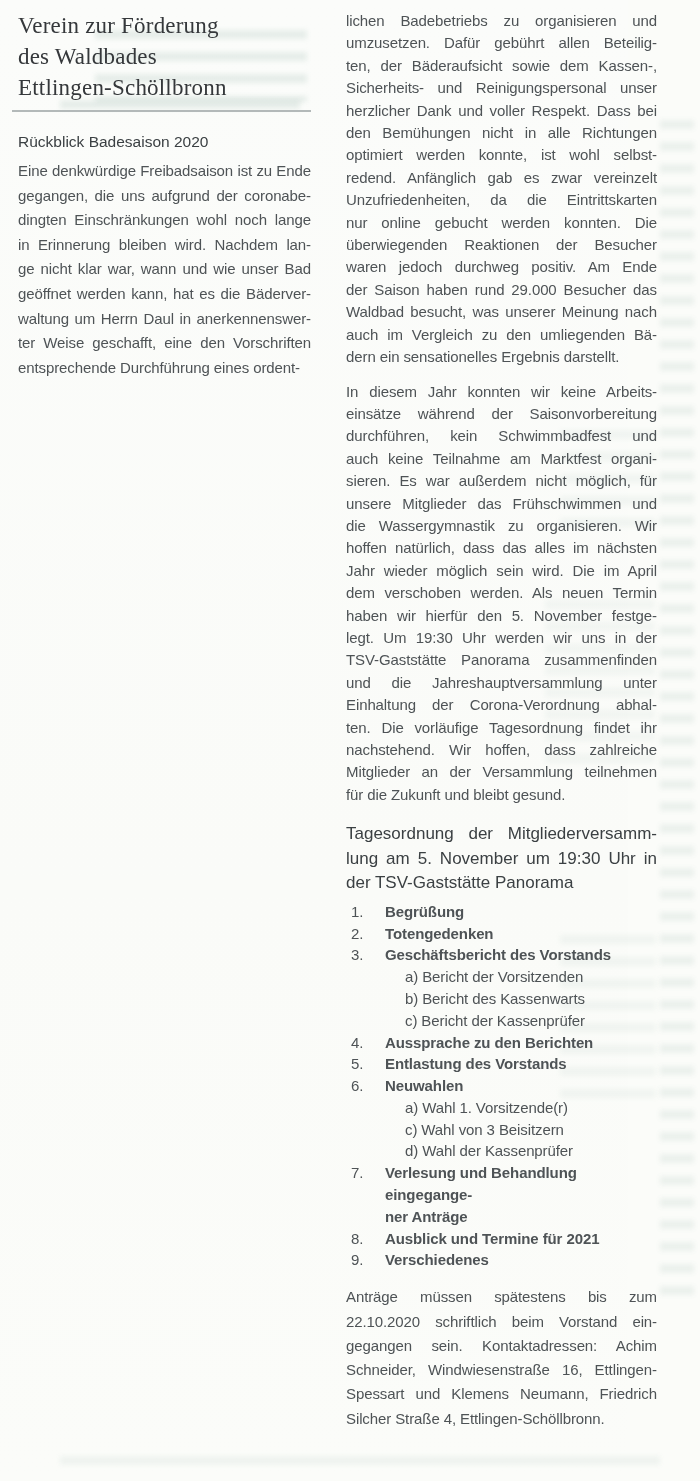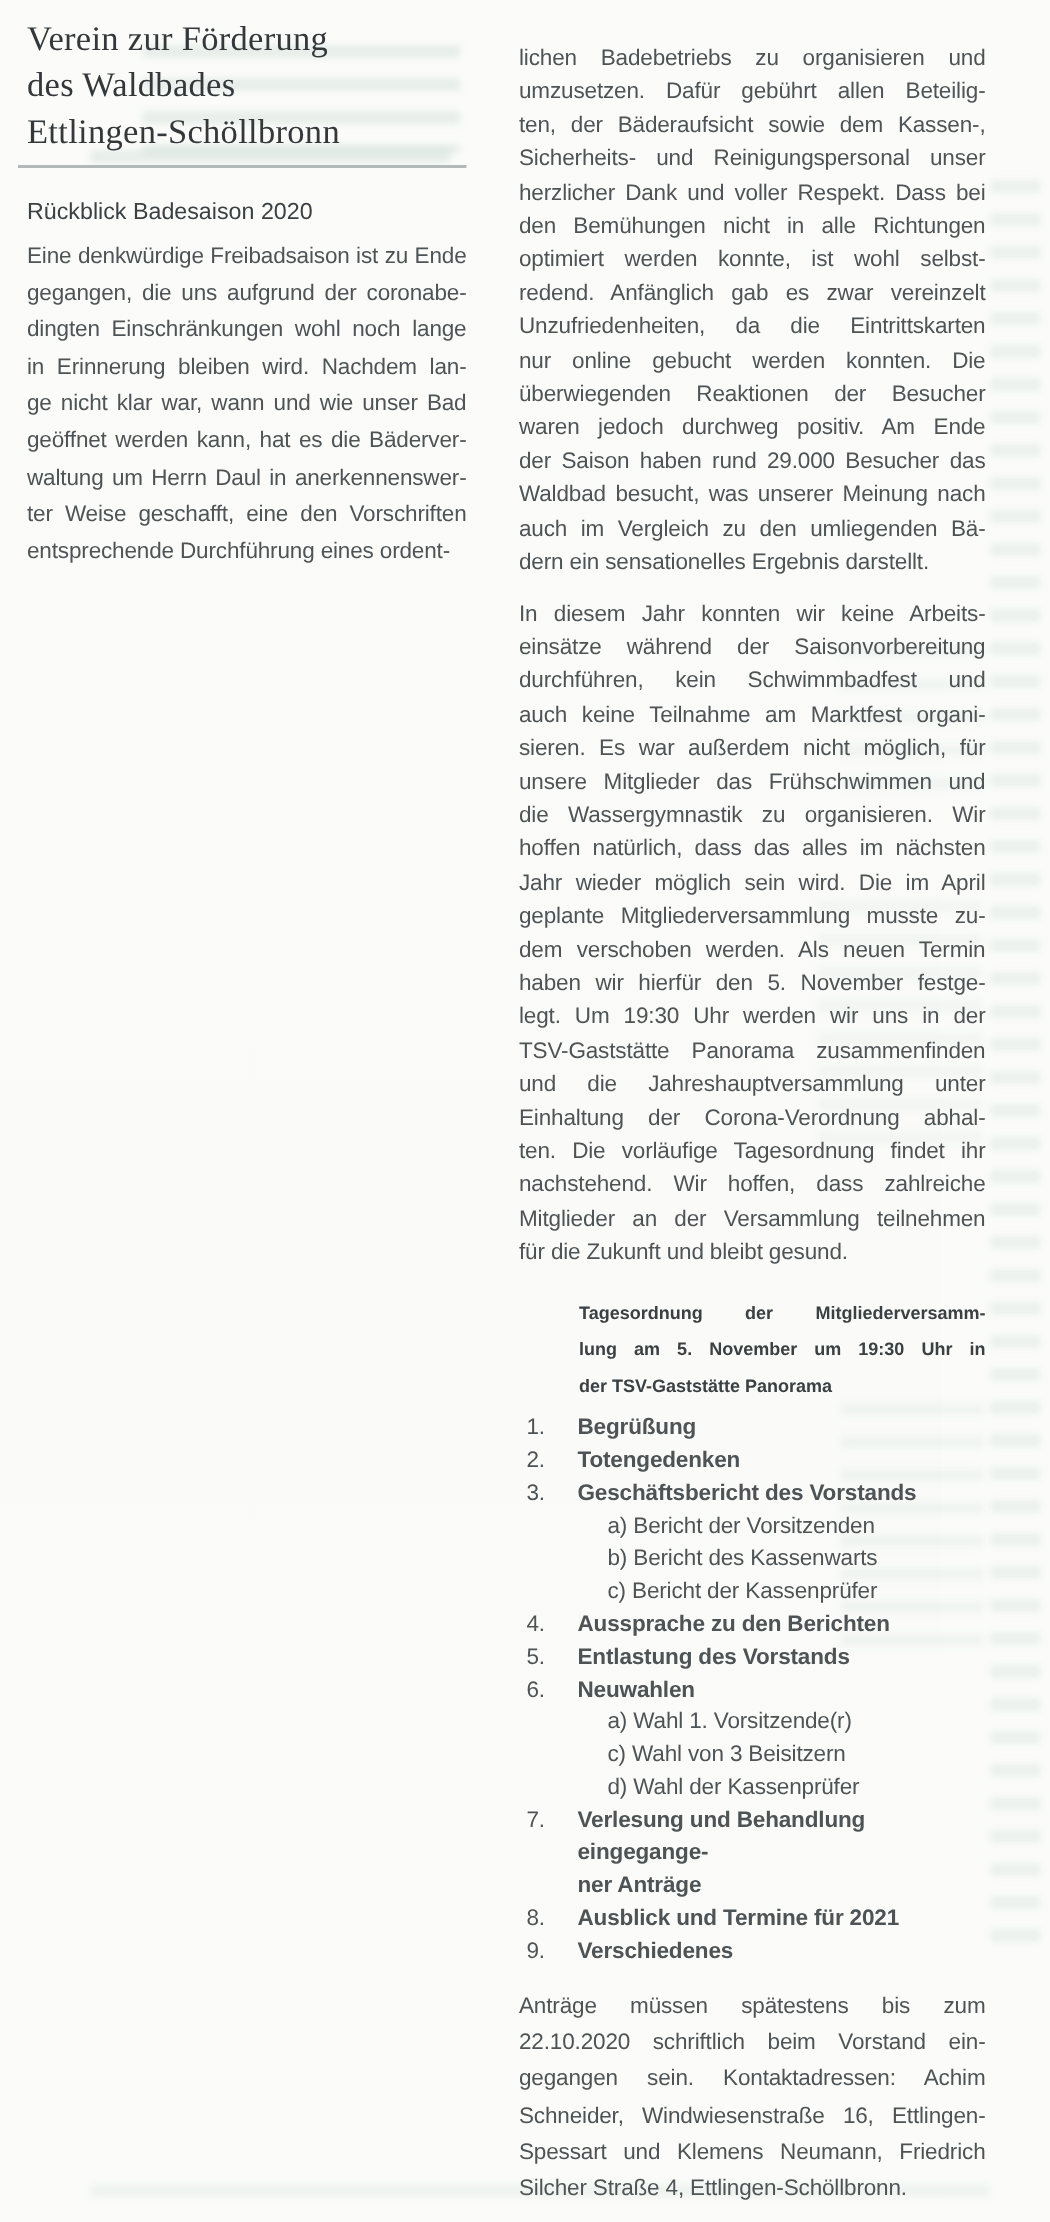--- a/index.html
+++ b/index.html
@@ -53,38 +53,37 @@
 
   
   .section-heading {
     font-weight: normal;
     font-size: 15.5px;
     line-height: 22px;
     color: #3b4043;
     margin-top: 19px;
   }
   .agenda-heading {
-    font-weight: bold;
-    font-size: 12px;
+    font-weight: normal;
+    font-size: 17px;
     color: #3b4043;
     line-height: 24.5px;
     margin-top: 16px;
-    margin-left: 40px;
   }
 
   
   .para {
     font-size: 15px;
     letter-spacing: -0.1px;
   }
   .col-left .para {
     line-height: 24.6px;
     margin-top: 6px;
   }
-  .col-right .para1 { line-height: 22.4px; margin-top: 20px; }
+  .col-right .para1 { line-height: 22.4px; margin-top: 2px; }
   .col-right .para2 { line-height: 22.4px; margin-top: 12px; }
   .col-right .closing { line-height: 24.3px; margin-top: 14px; }
 
   .justify .ln {
     text-align: justify;
     text-align-last: justify;
   }
   .justify .ln:last-child {
     text-align-last: left;
   }
@@ -182,21 +181,20 @@
     <div class="para para2 justify">
         <div class="ln">In diesem Jahr konnten wir keine Arbeits-</div>
         <div class="ln">einsätze während der Saisonvorbereitung</div>
         <div class="ln">durchführen, kein Schwimmbadfest und</div>
         <div class="ln">auch keine Teilnahme am Marktfest organi-</div>
         <div class="ln">sieren. Es war außerdem nicht möglich, für</div>
         <div class="ln">unsere Mitglieder das Frühschwimmen und</div>
         <div class="ln">die Wassergymnastik zu organisieren. Wir</div>
         <div class="ln">hoffen natürlich, dass das alles im nächsten</div>
         <div class="ln">Jahr wieder möglich sein wird. Die im April</div>
-        <div class="ln">geplante Mitgliederversammlung musste zu-</div>
         <div class="ln">dem verschoben werden. Als neuen Termin</div>
         <div class="ln">haben wir hierfür den 5. November festge-</div>
         <div class="ln">legt. Um 19:30 Uhr werden wir uns in der</div>
         <div class="ln">TSV-Gaststätte Panorama zusammenfinden</div>
         <div class="ln">und die Jahreshauptversammlung unter</div>
         <div class="ln">Einhaltung der Corona-Verordnung abhal-</div>
         <div class="ln">ten. Die vorläufige Tagesordnung findet ihr</div>
         <div class="ln">nachstehend. Wir hoffen, dass zahlreiche</div>
         <div class="ln">Mitglieder an der Versammlung teilnehmen</div>
         <div class="ln">für die Zukunft und bleibt gesund.</div>

